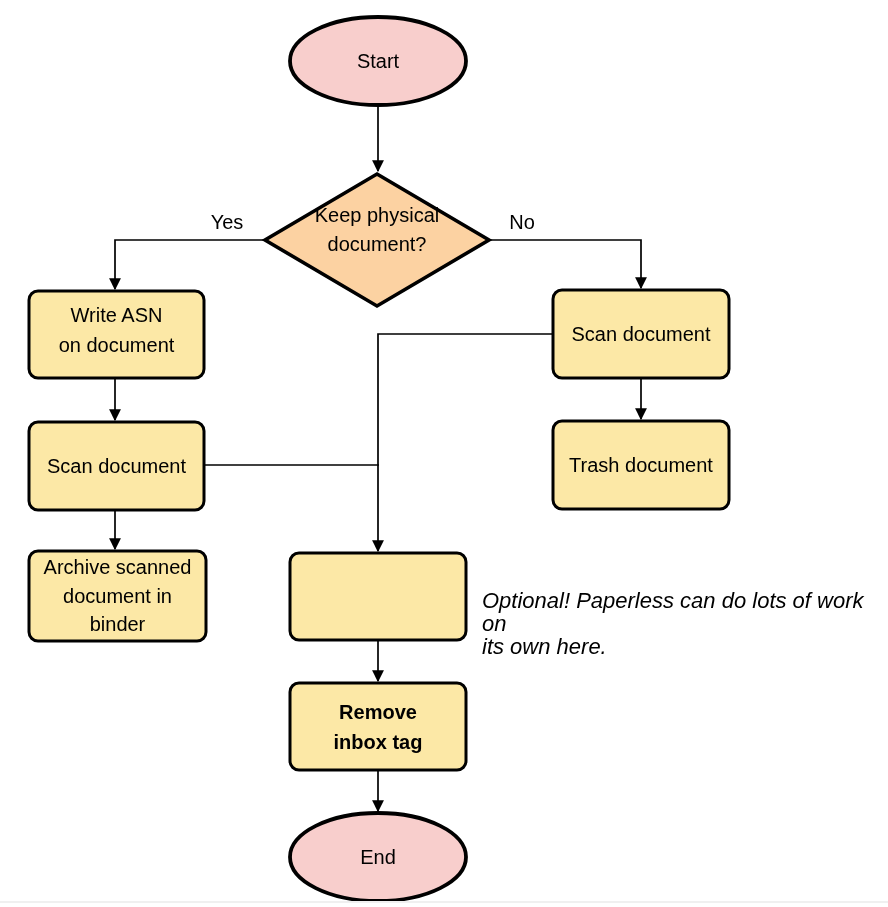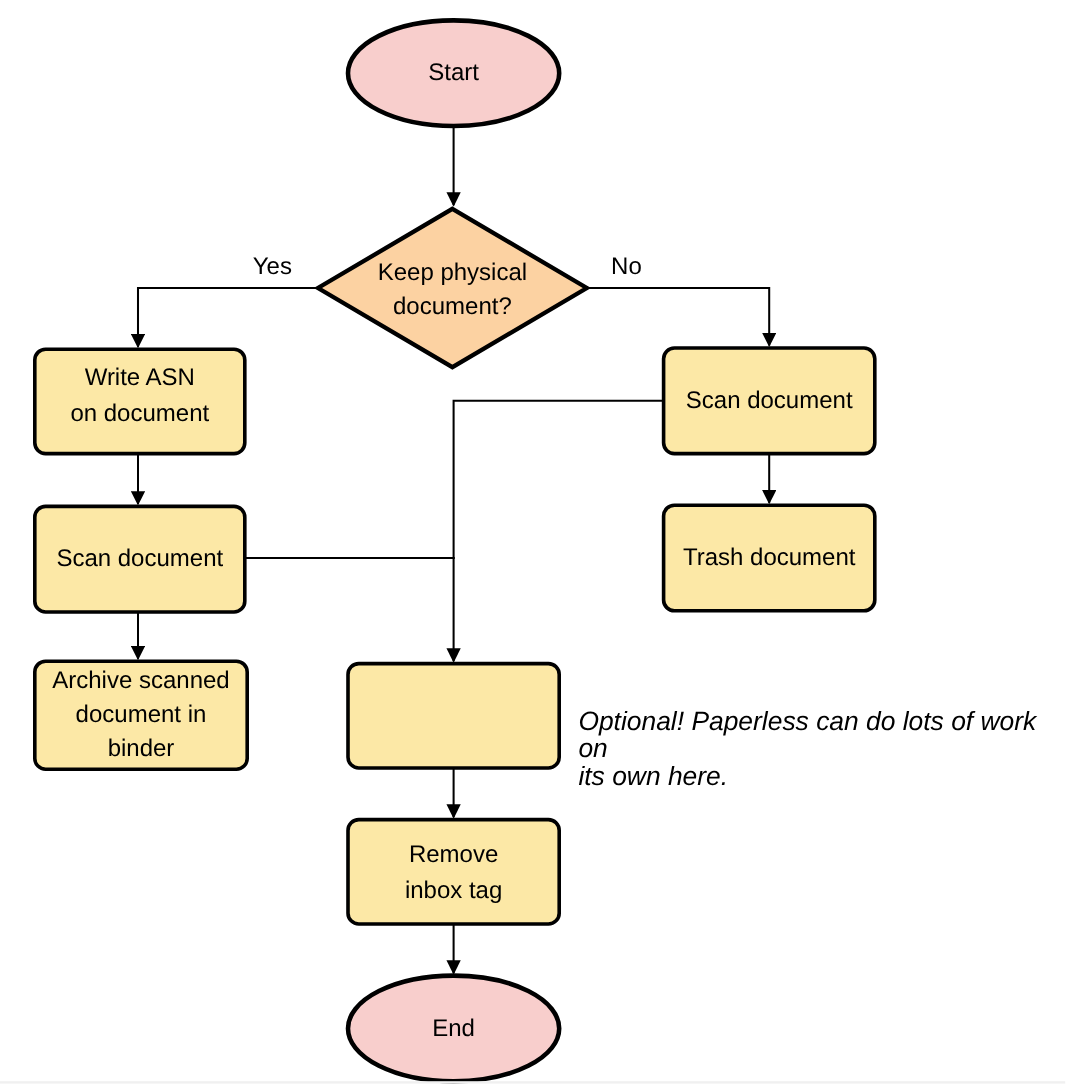--- a/index.html
+++ b/index.html
@@ -111,38 +111,38 @@
 
     <rect class="shape rect-node" x="290" y="553" width="176" height="87" rx="9" fill="#fce8a6"></rect>
 
     <rect class="shape rect-node" x="290" y="683" width="176" height="87" rx="9" fill="#fce8a6"></rect>
 
     <ellipse class="shape ellipse-node" cx="378" cy="857" rx="88" ry="44" fill="#f8cecc"></ellipse>
   </svg>
 
   <div class="label" style="left:290px; top:17px; width:176px; height:88px;">Start</div>
 
-  <div class="label" style="left:265px; top:175px; width:224px; height:133px; line-height:1.45;">Keep physical
+  <div class="label" style="left:265px; top:163px; width:224px; height:133px; line-height:1.45;">Keep physical
 document?</div>
 
   <div class="label" style="left:29px; top:291px; width:175px; height:77px;">Write ASN
 on document</div>
 
   <div class="label" style="left:29px; top:422px; width:175px; height:88px;">Scan document</div>
 
   <div class="label" style="left:29px; top:551px; width:177px; height:90px; line-height:1.42;">Archive scanned
 document in
 binder</div>
 
   <div class="label" style="left:553px; top:290px; width:176px; height:88px;">Scan document</div>
 
   <div class="label" style="left:553px; top:421px; width:176px; height:88px;">Trash document</div>
 
 
-  <div class="label" style="left:290px; top:683px; width:176px; height:87px;">Remove
+  <div class="label" style="left:290px; top:683px; width:176px; height:87px;font-weight:bold;">Remove
 inbox tag</div>
 
   <div class="label" style="left:290px; top:813px; width:176px; height:88px;">End</div>
 
   <div class="edge-label" style="left:204px; top:212px; width:46px;">Yes</div>
 
   <div class="edge-label" style="left:503px; top:212px; width:38px;">No</div>
 
   <div class="annotation">Optional! Paperless can do lots of work on
 its own here.</div>

